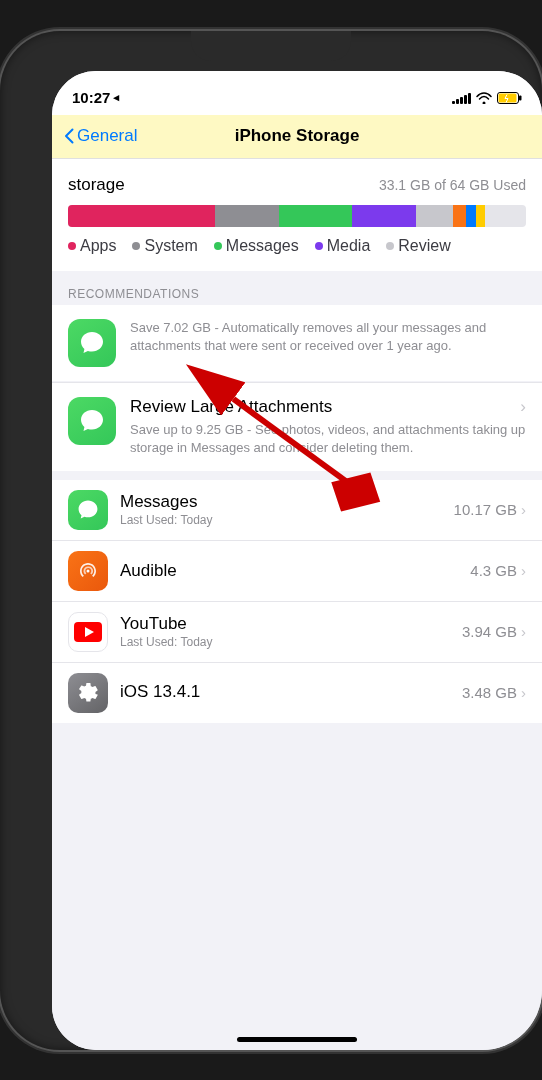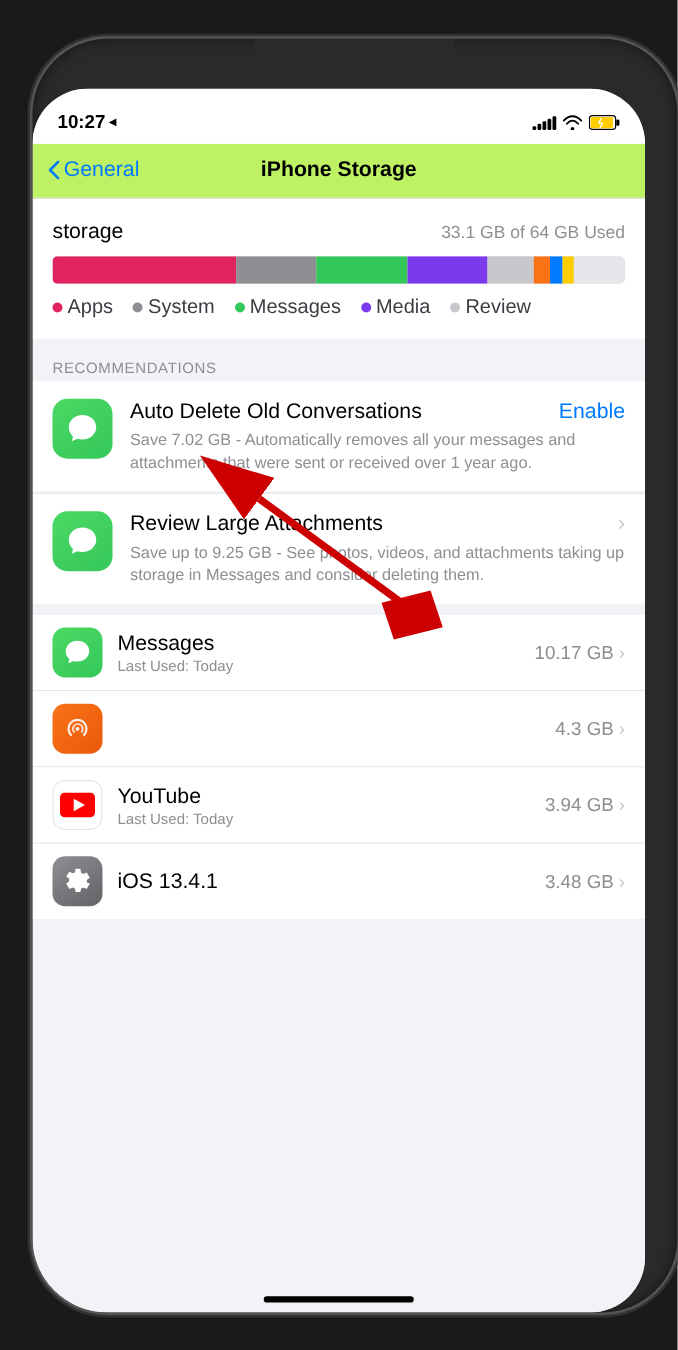--- a/index.html
+++ b/index.html
@@ -16,22 +16,21 @@
     .phone-frame {
       width: 542px;
       height: 1019px;
       background: #2a2a2a;
       border-radius: 60px;
       position: relative;
       box-shadow: 0 0 0 2px #555, 0 0 0 4px #333, inset 0 0 10px rgba(0,0,0,0.5);
       overflow: hidden;
       display: flex;
       flex-direction: column;
-      align-items: flex-start;
-      margin-left: 26px;
+      align-items: flex-end;
     }
 
     
     .phone-frame::before {
       content: '';
       position: absolute;
       left: -6px;
       top: 160px;
       width: 5px;
       height: 50px;
@@ -111,21 +110,21 @@
     }
     .signal-bar {
       width: 3px;
       background: #000;
       border-radius: 1px;
     }
 
     
     .nav-bar {
       height: 44px;
-      background: #bef264;
+      background: #fef9c3;
       display: flex;
       align-items: center;
       justify-content: center;
       border-bottom: 1px solid #e0e0e0;
       flex-shrink: 0;
       position: relative;
     }
 
     .nav-back {
       position: absolute;
@@ -452,24 +451,20 @@
 
       <div class="section-header">RECOMMENDATIONS</div>
 
       <div class="rec-card" style="position:relative;">
         <div class="app-icon messages-icon">
           <svg width="28" height="28" viewBox="0 0 28 28">
             <path d="M14 3C7.9 3 3 7.4 3 12.8c0 2.9 1.3 5.5 3.4 7.3L5.5 24l4.4-2.1c1.3.4 2.7.6 4.1.6 6.1 0 11-4.4 11-9.8S20.1 3 14 3z" fill="white"></path>
           </svg>
         </div>
         <div class="rec-content">
-          <div class="rec-title-row">
-            <span class="rec-title">Auto Delete Old Conversations</span>
-            <span class="enable-link">Enable</span>
-          </div>
           <p class="rec-desc">Save 7.02 GB - Automatically removes all your messages and attachments that were sent or received over 1 year ago.</p>
         </div>
       </div>
 
       <div class="rec-card" style="border-top: 1px solid #e5e5ea;">
         <div class="app-icon messages-icon">
           <svg width="28" height="28" viewBox="0 0 28 28">
             <path d="M14 3C7.9 3 3 7.4 3 12.8c0 2.9 1.3 5.5 3.4 7.3L5.5 24l4.4-2.1c1.3.4 2.7.6 4.1.6 6.1 0 11-4.4 11-9.8S20.1 3 14 3z" fill="white"></path>
           </svg>
         </div>
@@ -504,20 +499,21 @@
 
         <div class="app-item">
           <div class="app-list-icon" style="background: linear-gradient(135deg, #f97316, #ea580c); display:flex; align-items:center; justify-content:center;">
             <svg width="24" height="24" viewBox="0 0 24 24">
               <path d="M12 4C7.6 4 4 7.6 4 12c0 2.4 1 4.6 2.6 6.1l1.3-1.3C6.5 15.5 5.7 13.8 5.7 12c0-3.5 2.8-6.3 6.3-6.3s6.3 2.8 6.3 6.3c0 1.8-.8 3.5-2.2 4.8l1.3 1.3C18.9 16.6 20 14.4 20 12c0-4.4-3.6-8-8-8z" fill="white" opacity="0.9"></path>
               <path d="M12 7.5c-2.5 0-4.5 2-4.5 4.5 0 1.4.6 2.6 1.6 3.5l1.3-1.3c-.7-.6-1.1-1.4-1.1-2.2 0-1.7 1.3-3 3-3s3 1.3 3 3c0 .8-.4 1.6-1.1 2.2l1.3 1.3c1-.9 1.6-2.1 1.6-3.5 0-2.5-2-4.5-4.5-4.5z" fill="white" opacity="0.7"></path>
               <circle cx="12" cy="12" r="1.5" fill="white"></circle>
             </svg>
           </div>
           <div class="app-info">
+            <div class="app-name">Audible</div>
           </div>
           <div class="app-size">
             <span>4.3 GB</span>
             <span style="color:#c7c7cc;">›</span>
           </div>
         </div>
 
         <div class="app-item">
           <div class="app-list-icon" style="background: white; border: 1px solid #e5e5ea; display:flex; align-items:center; justify-content:center;">
             <svg width="28" height="20" viewBox="0 0 28 20">

